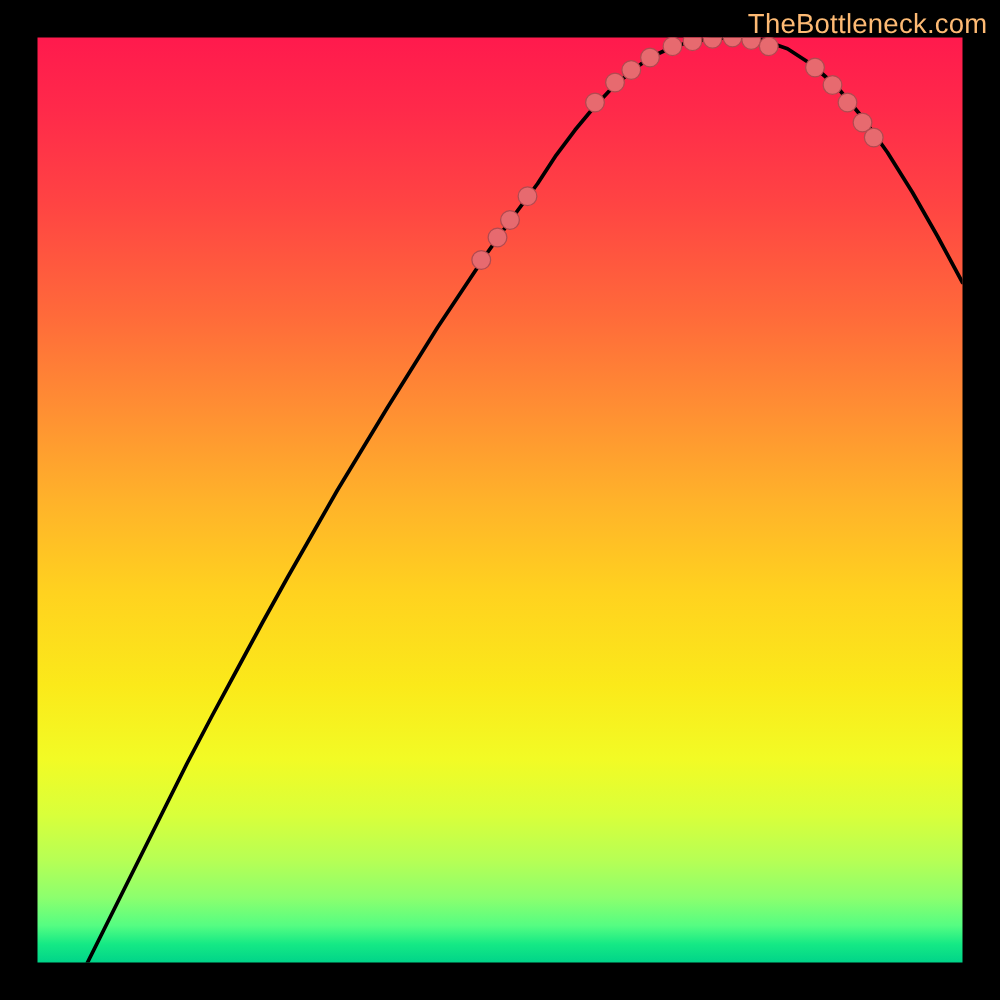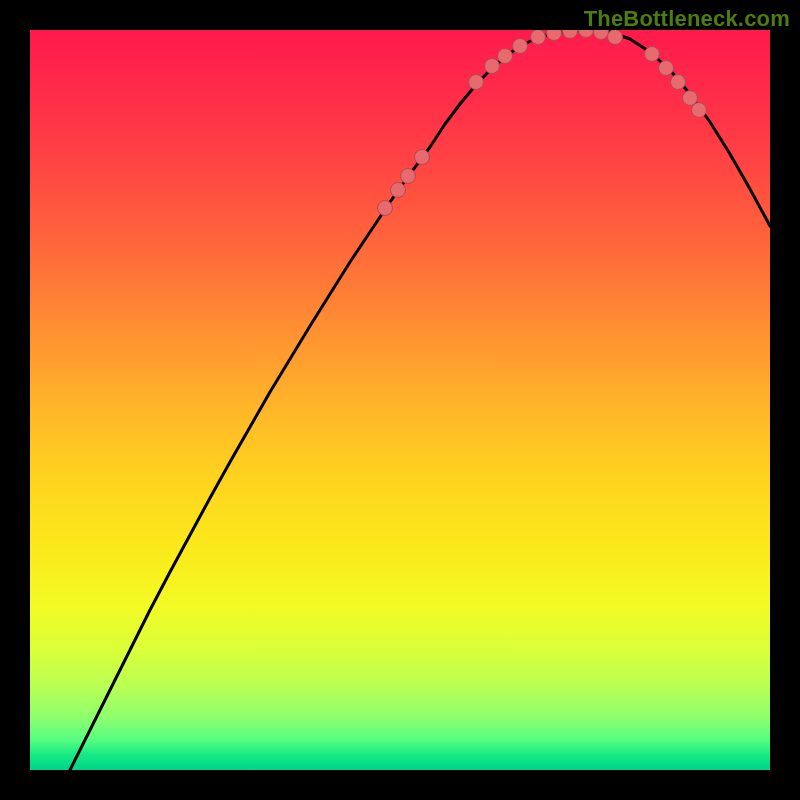--- a/index.html
+++ b/index.html
@@ -9,22 +9,22 @@
     width: 800px;
     height: 800px;
     background: #000;
   }
   .watermark {
     position: absolute;
     top: 6px;
     right: 10px;
     font-family: Arial, Helvetica, sans-serif;
     font-size: 22px;
-    color: #4d7c0f;
-    font-weight: 700;
+    color: #fdba74;
+    font-weight: 400;
     letter-spacing: 0.2px;
   }
   .plot {
     position: absolute;
     left: 30px;
     top: 30px;
     width: 740px;
     height: 740px;
   }
   .gradient {

